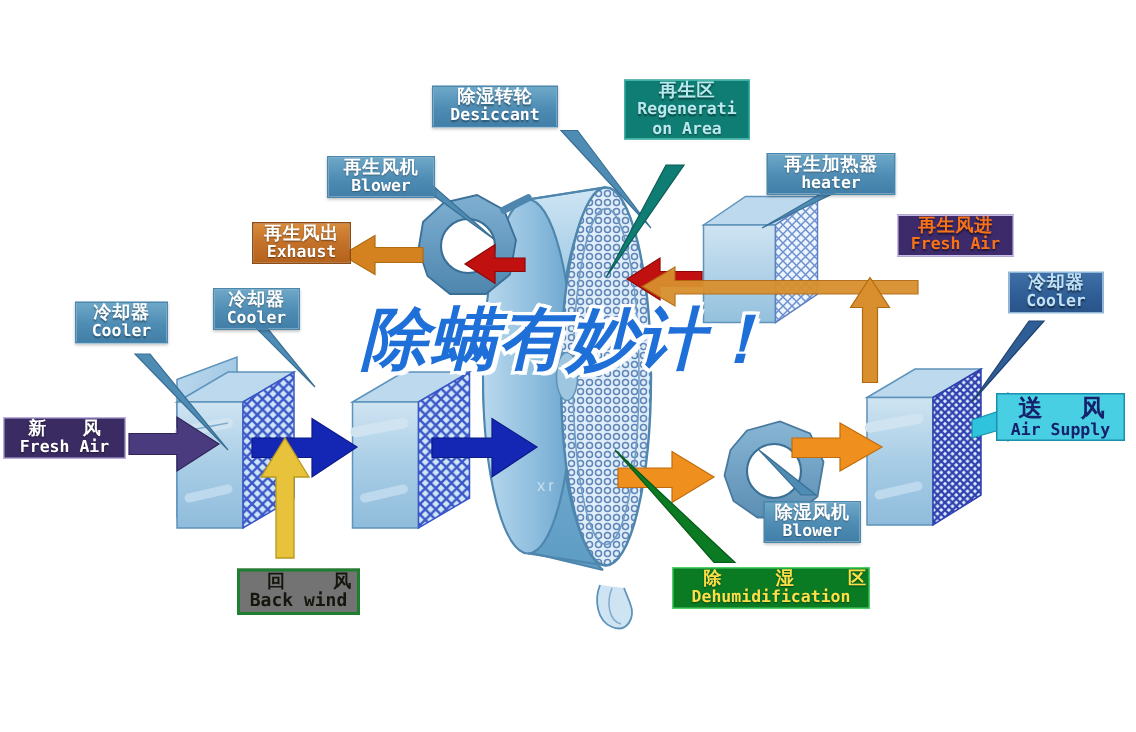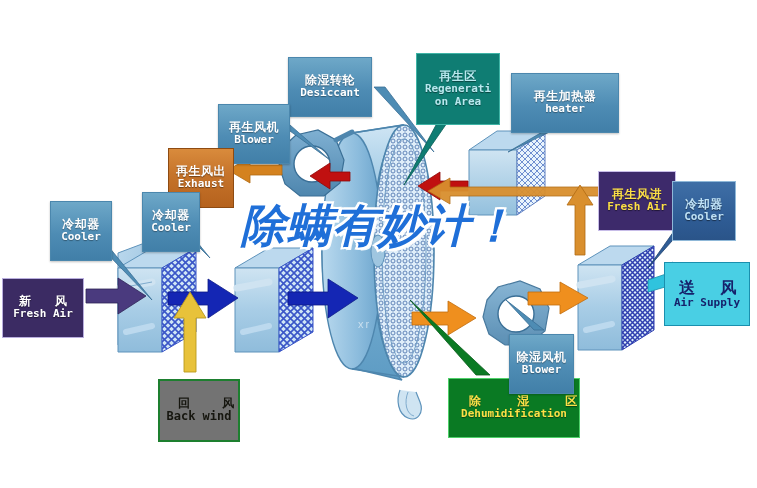--- a/index.html
+++ b/index.html
@@ -13,21 +13,21 @@
   #stage svg.layer{position:absolute;left:0;top:0;width:757px;height:488px;}
 
   
   .lbl{
     position:absolute;
     box-sizing:border-box;
     text-align:center;
     line-height:1.12;
     white-space:nowrap;
     z-index:30;
-    padding:16px 4px;
+    padding:0 4px;
   }
   .lbl .cn{display:block;font-family:"DejaVu Sans", sans-serif;font-weight:700;letter-spacing:.5px;}
   .lbl .en{display:block;font-family:"DejaVu Sans Mono","Liberation Mono",monospace;font-weight:700;letter-spacing:0px;}
 
   
   .steel{
     background:linear-gradient(180deg,#6ea8c8 0%,#4e8cb4 55%,#417fa8 100%);
     border:1px solid #4b87ad;
     color:#ffffff;
     text-shadow:0 1px 1px rgba(0,0,0,.35);
@@ -61,23 +61,22 @@
     border:1px solid #b9aede;
     color:#ffffff;
     text-shadow:0 1px 1px rgba(0,0,0,.5);
   }
   .purple .cn{font-size:12px;letter-spacing:10px;text-indent:10px;}
   .purple .en{font-size:11px;}
 
   .purple2{
     background:#3d2a6b;
     border:1px solid #c7bce8;
-    color:#fde047;
+    color:#f97316;
     text-shadow:0 1px 1px rgba(0,0,0,.5);
-    margin-top:28px;
   }
   .purple2 .cn{font-size:12px;}
   .purple2 .en{font-size:11px;}
 
   
   .teal{
     background:#0f7d73;
     border:1px solid #3fb4a6;
     color:#b8e9ef;
     text-shadow:0 1px 1px rgba(0,0,0,.45);
@@ -368,21 +367,21 @@
     <span class="cn">再生风机</span>
     <span class="en">Blower</span>
   </div>
 
   <div class="lbl teal" style="left:416px;top:53px;width:84px;">
     <span class="cn">再生区</span>
     <span class="en">Regenerati</span>
     <span class="en">on Area</span>
   </div>
 
-  <div class="lbl steel" style="left:511px;top:73px;width:108px;">
+  <div class="lbl steel" style="left:511px;top:102px;width:86px;">
     <span class="cn">再生加热器</span>
     <span class="en">heater</span>
   </div>
 
   <div class="lbl orange" style="left:168px;top:148px;width:66px;">
     <span class="cn">再生风出</span>
     <span class="en">Exhaust</span>
   </div>
 
   <div class="lbl purple2" style="left:598px;top:143px;width:78px;">

